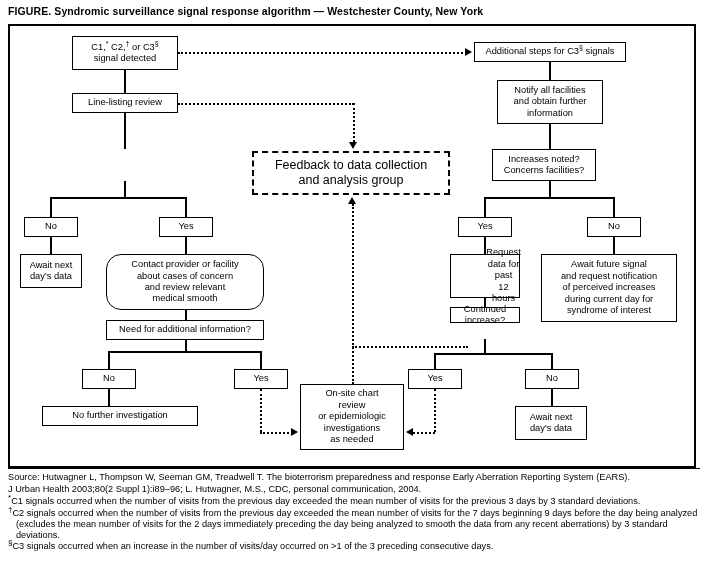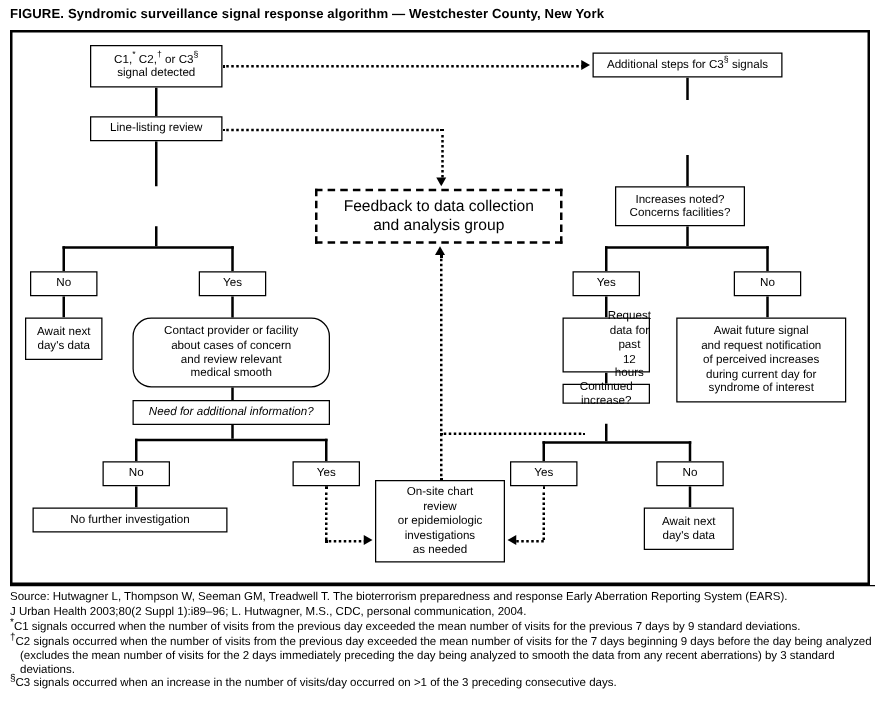--- a/index.html
+++ b/index.html
@@ -195,39 +195,39 @@
     <div>
       <span>Contact provider or facility</span><br>
       <span>about cases of concern</span><br>
       <span>and review relevant</span><br>
       <span>medical smooth</span>
     </div>
   </div>
 
   <div class="ln v" style="left:175px; top:284px; height:10px;"></div>
 
-  <div class="node" style="left:96px; top:294px; width:158px; height:20px;font-style:italic;">
+  <div class="node" style="left:96px; top:294px; width:158px; height:20px;">
     <span>Need for additional information?</span>
   </div>
 
   <div class="ln v" style="left:175px; top:314px; height:11px;"></div>
   <div class="ln h" style="left:98px; top:325px; width:154px;"></div>
   <div class="ln v" style="left:98px; top:325px; height:18px;"></div>
   <div class="ln v" style="left:250px; top:325px; height:18px;"></div>
 
   <div class="node" style="left:72px; top:343px; width:54px; height:20px;">
     <span>No</span>
   </div>
   <div class="node" style="left:224px; top:343px; width:54px; height:20px;">
     <span>Yes</span>
   </div>
 
   <div class="ln v" style="left:98px; top:363px; height:17px;"></div>
 
-  <div class="node" style="left:16px; top:380px; width:156px; height:20px;">
+  <div class="node" style="left:32px; top:380px; width:156px; height:20px;">
     <span>No further investigation</span>
   </div>
 
   <div class="dot-v" style="left:250px; top:363px; height:43px;"></div>
   <div class="dot-h" style="left:250px; top:406px; width:33px;"></div>
   <div class="arrow right" style="left:281px; top:402px;"></div>
 
   <div class="node" style="left:290px; top:358px; width:104px; height:66px;">
     <div>
       <span>On-site chart</span><br>
@@ -256,20 +256,27 @@
 
   <div class="dot-h" style="left:168px; top:26px; width:289px;"></div>
   <div class="arrow right" style="left:455px; top:22px;"></div>
 
   <div class="node" style="left:464px; top:16px; width:152px; height:20px;">
     <span>Additional steps for C3<sup>§</sup> signals</span>
   </div>
 
   <div class="ln v" style="left:539px; top:36px; height:18px;"></div>
 
+  <div class="node" style="left:487px; top:54px; width:106px; height:44px;">
+    <div>
+      <span>Notify all facilities</span><br>
+      <span>and obtain further</span><br>
+      <span>information</span>
+    </div>
+  </div>
 
   <div class="ln v" style="left:539px; top:98px; height:25px;"></div>
 
   <div class="node" style="left:482px; top:123px; width:104px; height:32px;">
     <div>
       <span>Increases noted?</span><br>
       <span>Concerns facilities?</span>
     </div>
   </div>
 
@@ -339,16 +346,16 @@
       <span>day's data</span>
     </div>
   </div>
 
 </div>
 
 <div class="rule-top"></div>
 <div id="footnotes">
   <p class="src">Source: Hutwagner L, Thompson W, Seeman GM, Treadwell T. The bioterrorism preparedness and response Early Aberration Reporting System (EARS).</p>
   <p class="src">J Urban Health 2003;80(2 Suppl 1):i89–96; L. Hutwagner, M.S., CDC, personal communication, 2004.</p>
-  <p class="fn"><span class="marker">*</span><span>C1 signals occurred when the number of visits from the previous day exceeded the mean number of visits for the previous 7 days by 9 standard deviations.</span></p>
+  <p class="fn"><span class="marker">*</span><span>C1 signals occurred when the number of visits from the previous day exceeded the mean number of visits for the previous 3 days by 3 standard deviations.</span></p>
   <p class="fn"><span class="marker">†</span><span>C2 signals occurred when the number of visits from the previous day exceeded the mean number of visits for the 7 days beginning 9 days before the day being analyzed (excludes the mean number of visits for the 2 days immediately preceding the day being analyzed to smooth the data from any recent aberrations) by 3 standard deviations.</span></p>
   <p class="fn"><span class="marker">§</span><span>C3 signals occurred when an increase in the number of visits/day occurred on &gt;1 of the 3 preceding consecutive days.</span></p>
 </div>
 
 </body></html>

